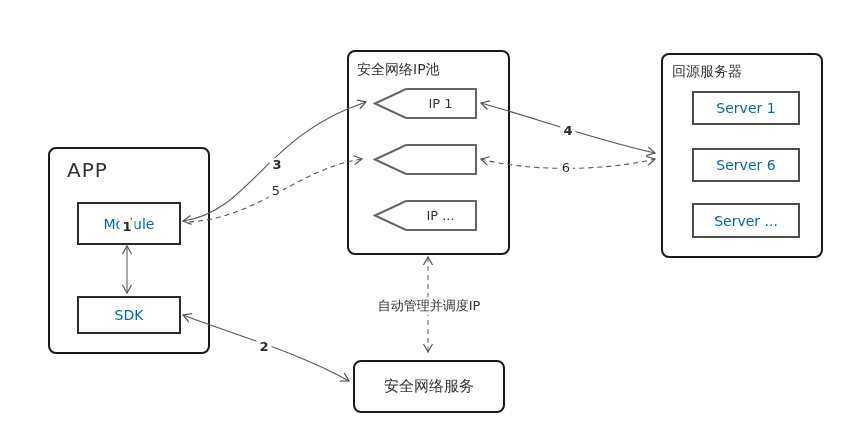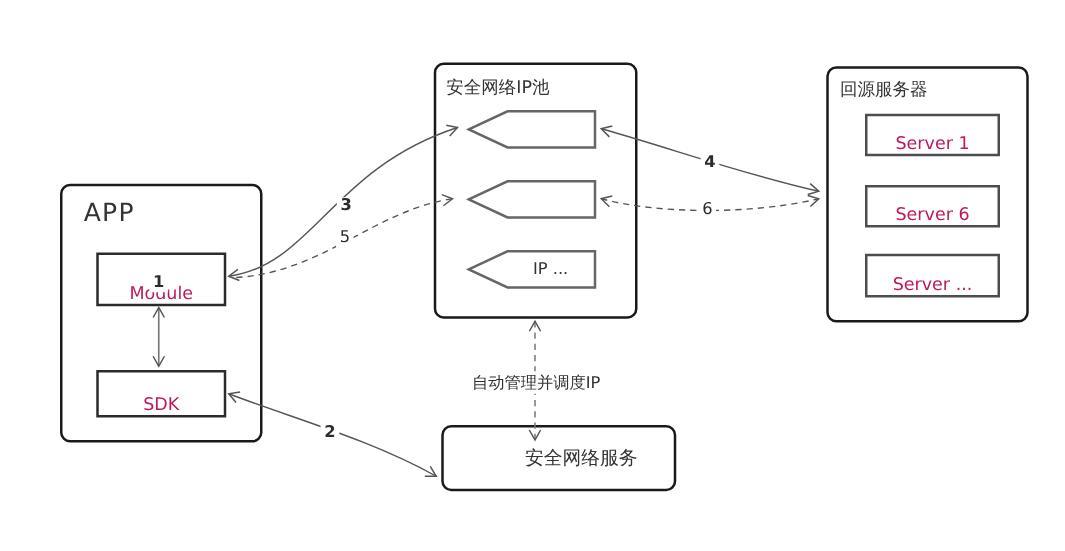--- a/index.html
+++ b/index.html
@@ -5,22 +5,22 @@
   html,body{margin:0;padding:0;background:#fff;}
   #canvas{
     position:relative;width:852px;height:441px;background:#fff;overflow:hidden;
     font-family:"DejaVu Sans","Liberation Sans",sans-serif;color:#333;
   }
   .outer-box{
     position:absolute;border:2px solid #1a1a1a;border-radius:8px;background:#fff;z-index:1;
   }
   .inner-box{
     position:absolute;border:2px solid #2b2b2b;background:#fff;z-index:2;
-    display:flex;align-items:flex-end;justify-content:center;
-    font-size:14px;color:#be185d;
+    display:flex;align-items:center;justify-content:center;
+    font-size:14px;color:#0369a1;
   }
   .server-box{border-color:#4d4d4d;}
   .box-title{
     position:absolute;font-size:14px;color:#333;z-index:2;white-space:nowrap;
   }
   .ip-tag{position:absolute;z-index:2;}
   .ip-tag svg{display:block;}
   .ip-tag .tag-label{
     position:absolute;left:32px;right:2px;top:0;bottom:0;
     display:flex;align-items:center;justify-content:center;
@@ -61,20 +61,21 @@
     <span>SDK</span>
   </div>
 
   <div class="outer-box" style="left:347px;top:50px;width:159px;height:201px;"></div>
   <div class="box-title" style="left:357px;top:61px;">安全网络IP池</div>
 
   <div class="ip-tag" style="left:373px;top:87px;width:105px;height:33px;">
     <svg width="105" height="33" viewBox="0 0 105 33">
       <polygon points="2,16.5 33,2 103,2 103,31 33,31" fill="#ffffff" stroke="#666666" stroke-width="2"></polygon>
     </svg>
+    <span class="tag-label">IP 1</span>
   </div>
   <div class="ip-tag" style="left:373px;top:143px;width:105px;height:33px;">
     <svg width="105" height="33" viewBox="0 0 105 33">
       <polygon points="2,16.5 33,2 103,2 103,31 33,31" fill="#ffffff" stroke="#666666" stroke-width="2"></polygon>
     </svg>
   </div>
   <div class="ip-tag" style="left:373px;top:199px;width:105px;height:33px;">
     <svg width="105" height="33" viewBox="0 0 105 33">
       <polygon points="2,16.5 33,2 103,2 103,31 33,31" fill="#ffffff" stroke="#666666" stroke-width="2"></polygon>
     </svg>
@@ -86,21 +87,21 @@
   <div class="inner-box server-box" style="left:692px;top:91px;width:104px;height:30px;">
     <span>Server 1</span>
   </div>
   <div class="inner-box server-box" style="left:692px;top:148px;width:104px;height:30px;">
     <span>Server 6</span>
   </div>
   <div class="inner-box server-box" style="left:692px;top:203px;width:104px;height:31px;">
     <span>Server ...</span>
   </div>
 
-  <div class="service-box" style="left:353px;top:340px;width:148px;height:49px;padding-left:36px;">
+  <div class="service-box" style="left:353px;top:360px;width:148px;height:49px;">
     <span>安全网络服务</span>
   </div>
 
   <svg id="arrows" width="852" height="441" viewBox="0 0 852 441">
     <defs>
       <marker id="mE" markerWidth="13" markerHeight="13" refX="11" refY="6.5" orient="auto" markerUnits="userSpaceOnUse">
         <path d="M3,2 L11,6.5 L3,11" fill="none" stroke="#555555" stroke-width="1.2"></path>
       </marker>
       <marker id="mS" markerWidth="13" markerHeight="13" refX="2" refY="6.5" orient="auto" markerUnits="userSpaceOnUse">
         <path d="M10,2 L2,6.5 L10,11" fill="none" stroke="#555555" stroke-width="1.2"></path>

